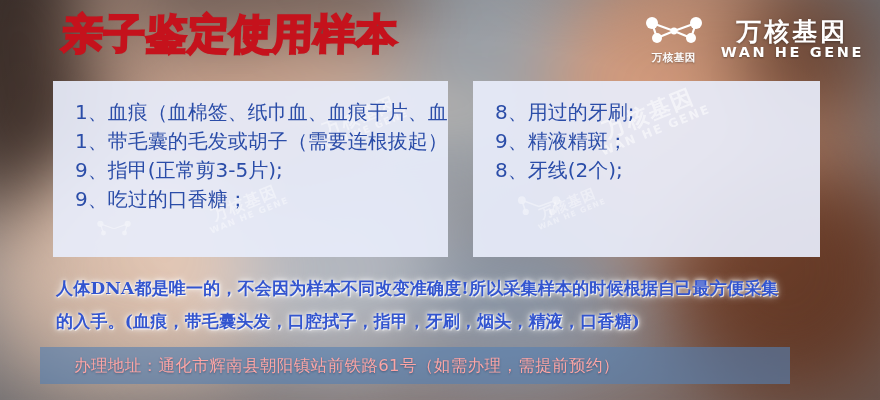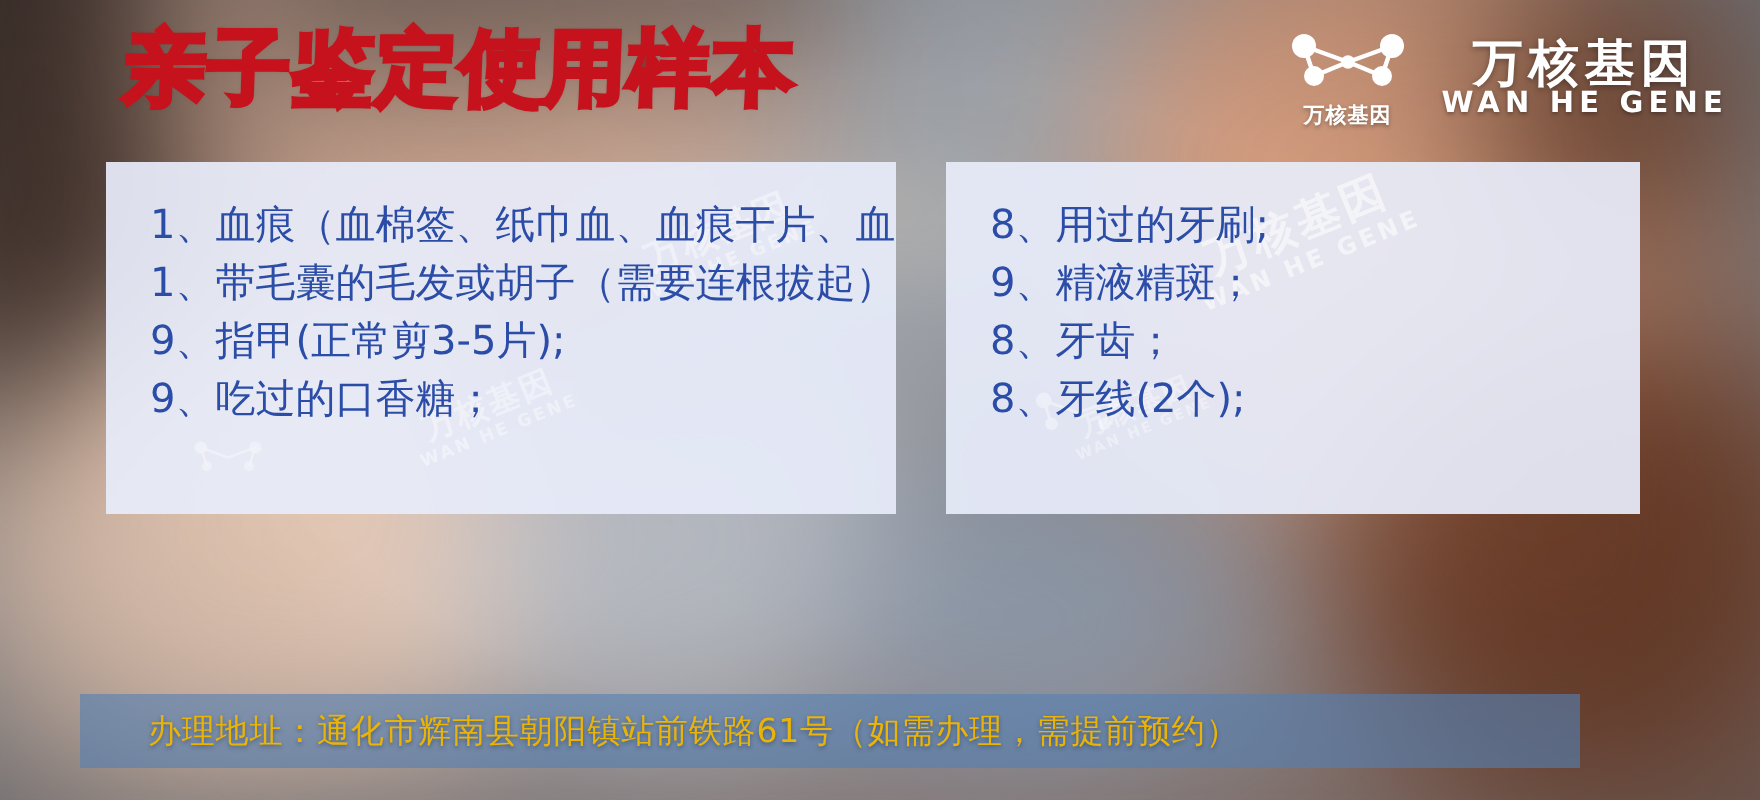--- a/index.html
+++ b/index.html
@@ -197,21 +197,21 @@
     top: 347px;
     width: 750px;
     height: 37px;
     background: rgba(86,128,178,.62);
     display: flex;
     align-items: center;
     padding-left: 34px;
     box-sizing: border-box;
   }
   .address-text {
-    color: #eab308;
+    color: #fca5a5;
     font-size: 16.5px;
     letter-spacing: .4px;
     white-space: nowrap;
     text-shadow: 0 1px 2px rgba(20,40,70,.45);
   }
 </style>
 </head>
 <body>
 
 <div id="poster">
@@ -320,23 +320,26 @@
           <circle cx="9" cy="9" r="5"></circle>
             <circle cx="53" cy="9" r="5"></circle>
           <circle cx="14" cy="24" r="4"></circle>
             <circle cx="48" cy="24" r="4"></circle>
         </g>
       </svg>
     </span>
     <ul class="sample-list">
       <li>8、用过的牙刷;</li>
       <li>9、精液精斑；</li>
-      <li>8、牙齿；</li>
       <li>8、牙线(2个);</li>
     </ul>
   </div>
 
+  <div class="note">
+    <div>人体DNA都是唯一的，不会因为样本不同改变准确度!所以采集样本的时候根据自己最方便采集</div>
+    <div>的入手。(血痕，带毛囊头发，口腔拭子，指甲，牙刷，烟头，精液，口香糖)</div>
+  </div>
 
   <div class="address-bar">
     <span class="address-text">办理地址：通化市辉南县朝阳镇站前铁路61号（如需办理，需提前预约）</span>
   </div>
 
 </div>
 
 </body></html>

